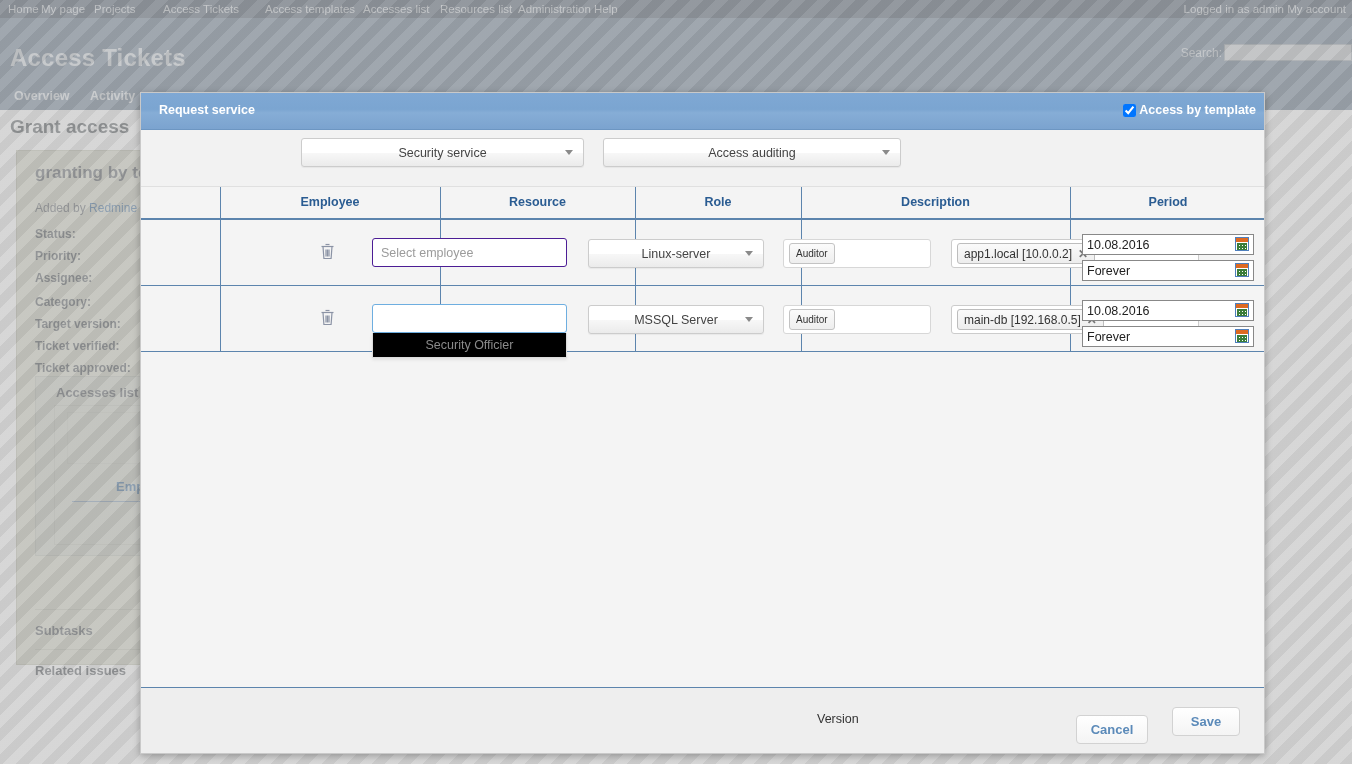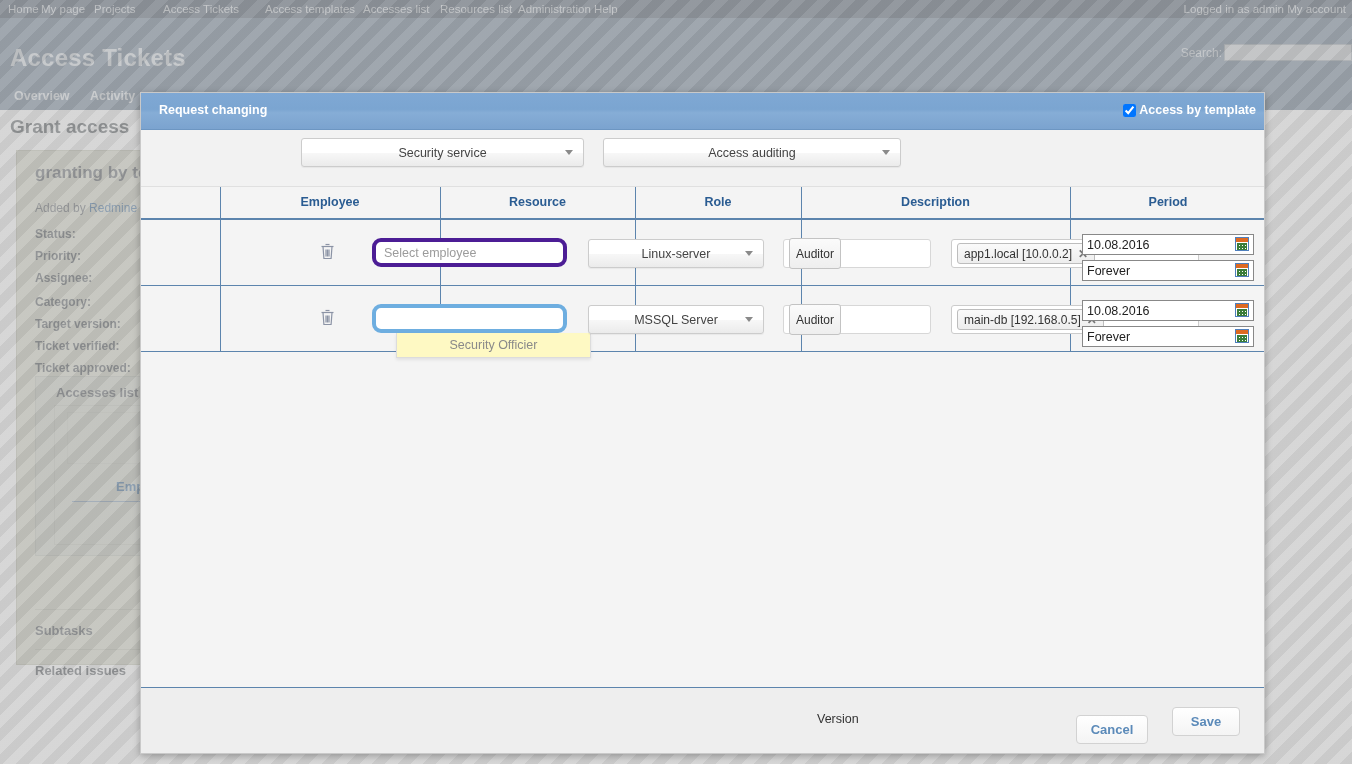--- a/index.html
+++ b/index.html
@@ -170,21 +170,21 @@
   .vline { position: absolute; top: 0; width: 0; border-left: 1px solid #5c84ad; }
 
   .gridrow { position: relative; background: #f4f4f4; border-bottom: 1px solid #5c84ad; }
 
   .trash {
     position: absolute; left: 179px; top: 50%; transform: translateY(-50%);
     cursor: pointer;
   }
 
   .txtinput {
-    height: 29px; border: 4px solid #4c1d95; border-radius: 9px;
+    height: 29px; border: 1px solid #4c1d95; border-radius: 3px;
     background: #fff; font-size: 12.5px; color: #000000;
     padding: 0 8px; outline: none;
   }
   .txtinput::placeholder { color: #9b9b9b; }
   .txtinput.focused { border-color: #6eaee0; }
 
   .tagbox {
     position: absolute; height: 29px; border: 1px solid #cccccc; border-radius: 3px;
     background: #fff; display: flex; align-items: center; padding-left: 5px;
   }
@@ -195,24 +195,24 @@
     border: 1px solid #bdbdbd; border-radius: 3px;
     font-size: 12px; color: #333;
   }
   .chip .x { color: #777; font-size: 12px; cursor: pointer; font-weight: bold; }
 
   .rolebox {
     position: absolute; height: 29px; border: 1px solid #d7d7d7; border-radius: 3px;
     background: #fff; display: flex; align-items: center; padding-left: 5px;
   }
   .rolechip {
-    display: inline-flex; align-items: center; height: 31px; padding: 0 6px;
+    display: inline-flex; align-items: center; height: 21px; padding: 0 6px;
     background: linear-gradient(to bottom,#fbfbfb,#eeeeee);
     border: 1px solid #c3c3c3; border-radius: 3px;
-    font-size: 12px; color: #333;
+    font-size: 10px; color: #333;
   }
 
   .dateinput {
     position: absolute; width: 172px; height: 21px;
     border: 1px solid #888; background: #fff;
     font-size: 12.5px; color: #222;
     padding: 0 22px 0 4px;
   }
   .calbtn {
     position: absolute; width: 14px; height: 14px; cursor: pointer;
@@ -221,24 +221,23 @@
   }
   .calbtn i {
     position: absolute; left: 1px; top: 5px; width: 10px; height: 7px;
     background:
       repeating-linear-gradient(to right, #3a7d3a 0 2px, transparent 2px 3px),
       repeating-linear-gradient(to bottom, #3a7d3a 0 2px, transparent 2px 3px);
     display: block;
   }
 
   .ac-list {
-    position: absolute; background: #fef9c3;
+    position: absolute; background: #000000;
     border: 1px solid #dcdcdc; border-top: none;
     box-shadow: 0 2px 3px rgba(0,0,0,0.08);
-    margin-left: 24px;
   }
   .ac-item {
     height: 24px; line-height: 24px; text-align: center;
     font-size: 12.5px; color: #8a8a8a; cursor: pointer;
   }
 
   .grid-blank { background: #f4f4f4; }
 
   .modal-footer {
     position: absolute; left: 0; bottom: 0; width: 100%; height: 66px;
@@ -320,21 +319,21 @@
       <div class="sub-hd" style="top:512px;">Related issues</div>
     </div>
   </div>
 
   <div id="stripe-overlay"></div>
 </div>
 
 <div id="modal">
 
   <div class="modal-title">
-    <div class="t">Request changing</div>
+    <div class="t">Request service</div>
     <div class="tpl-wrap">
       <input type="checkbox" id="cb-tpl" checked="" style="">
       <label for="cb-tpl">Access by template</label>
     </div>
   </div>
 
   <div class="tpl-selects">
     <div class="fakeselect" id="sel-audit">
       <span>Access auditing</span>
       <span class="caret"></span>

